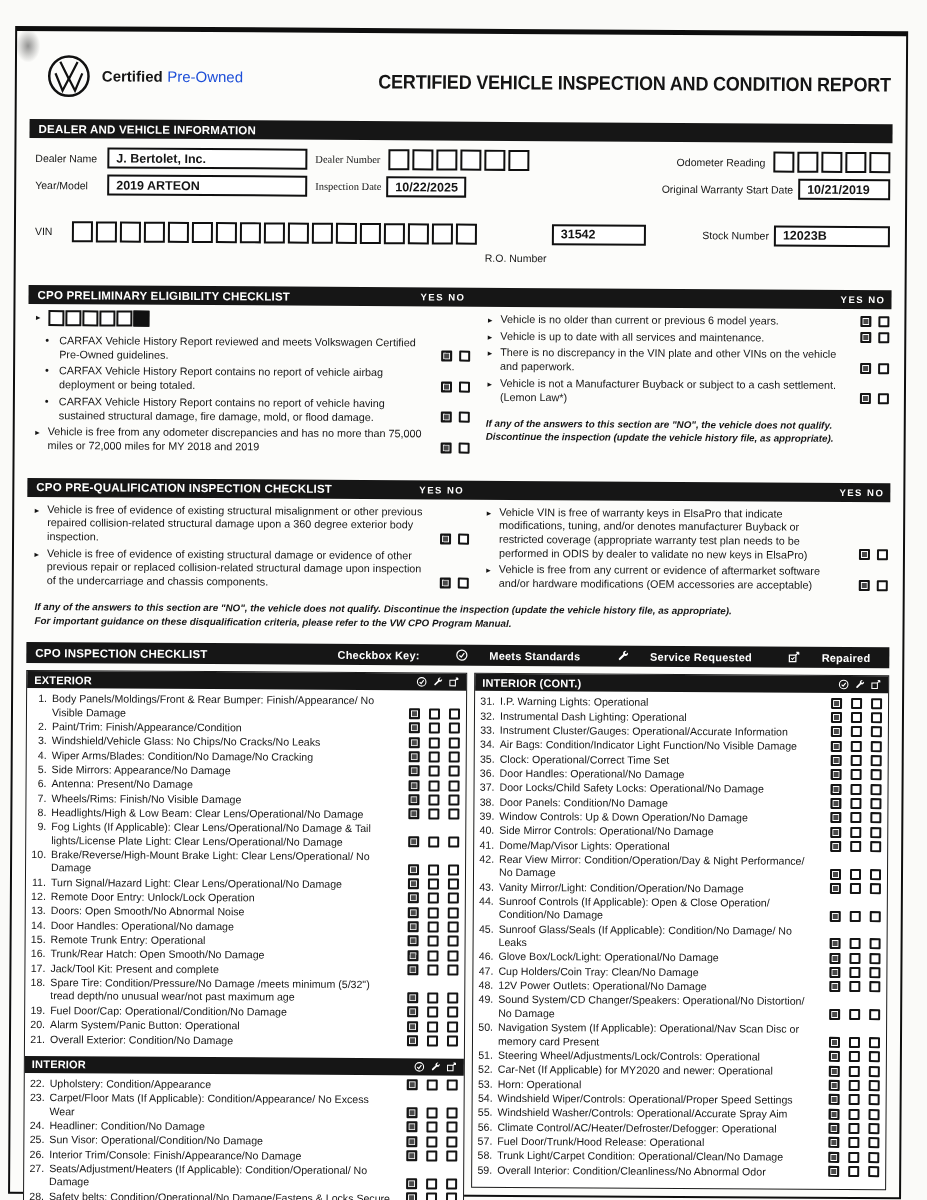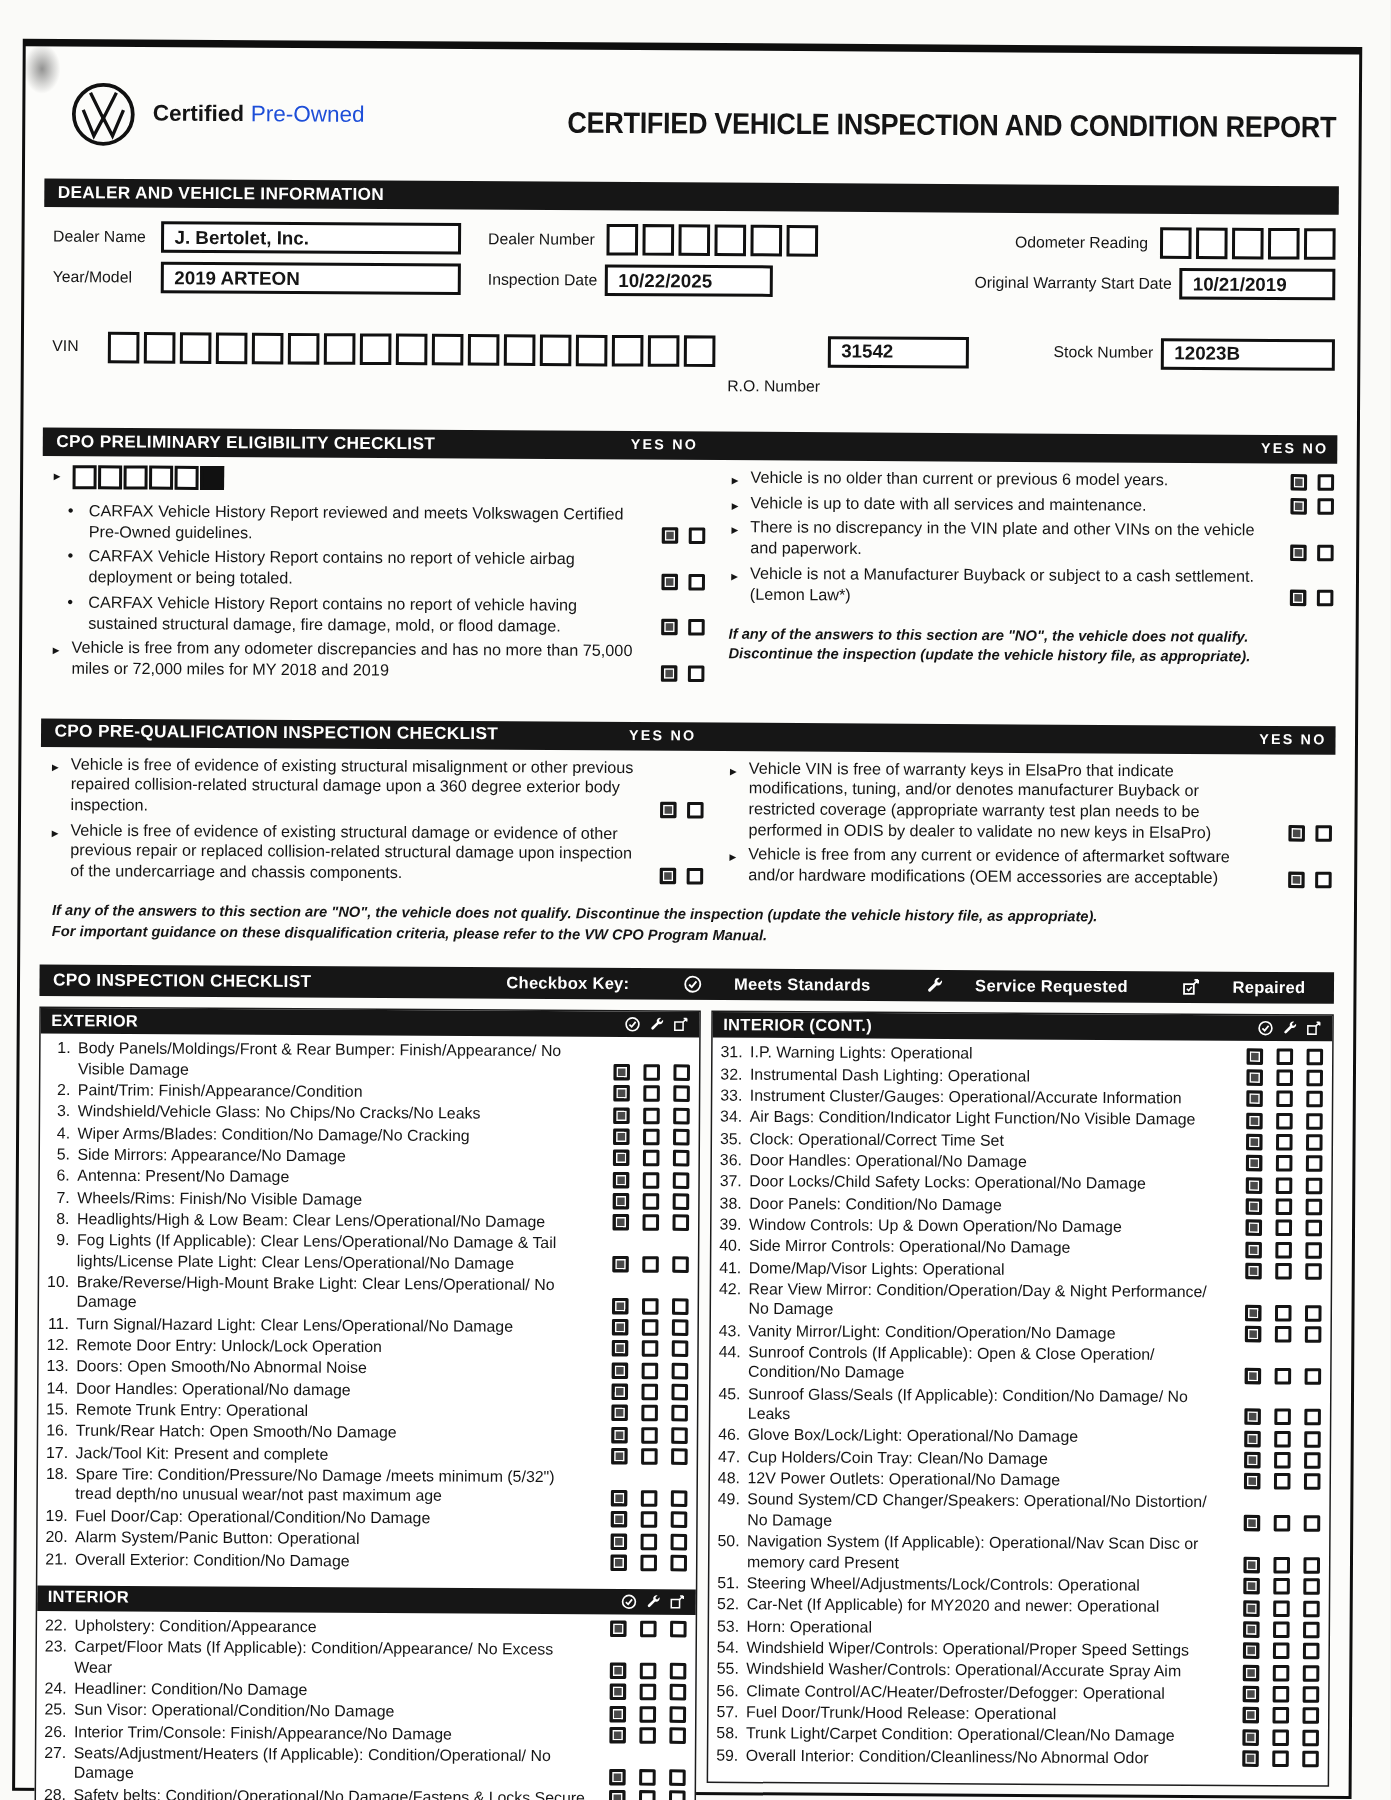--- a/index.html
+++ b/index.html
@@ -23,23 +23,23 @@
   .yn-mid { left:392px; } .yn-right { right:6px; }
 
   
   .dealer-bar { margin-top:20px; }
   .info { padding:9px 2px 10px 6px; display:flex; flex-direction:column; gap:6px; font-size:10.5px; }
   .irow { display:flex; align-items:center; }
   .lbl { white-space:nowrap; }
   .vbox { border:2px solid #101010; height:21px; display:flex; align-items:center; padding:0 7px; font-weight:bold; font-size:12.5px; background:#fff; }
   .cell { width:21px; height:21px; border:2px solid #101010; display:flex; align-items:center; justify-content:center; font-weight:bold; font-size:12.5px; margin-left:3px; background:#fff; }
   .cells { display:flex; }
-  .w200{width:200px;} .w96{width:112px;text-align:center;} .w102{width:104px;} .w118{width:94px;} .w128{width:116px;}
+  .w200{width:200px;} .w96{width:80px;text-align:center;} .w102{width:92px;} .w118{width:94px;} .w128{width:116px;}
   .lab-l{width:72px;} .lab-vin{width:34px;}
-  .gap16{margin-left:18px;} .gap8{margin-left:8px; margin-right:5px;margin-top:48px;} .push{margin-left:auto;} .mr5{margin-right:5px;}
+  .gap16{margin-left:8px;font-family:Liberation Serif, serif;} .gap8{margin-left:8px; margin-right:5px;margin-top:48px;} .push{margin-left:auto;} .mr5{margin-right:5px;}
 
   
   .cols { display:flex; align-items:flex-start; }
   .colL { width:442px; padding:6px 0 8px 6px; }
   .colR { flex:1; padding:6px 2px 8px 16px; }
   .prow { display:flex; align-items:flex-end; margin-bottom:3px; }
   .prow.sub { padding-left:11px; }
   .bullet { width:14px; font-size:7.5px; padding-top:3px; align-self:flex-start; flex:none; }
   .sub .bullet { font-size:11px; padding-top:0; }
   .ptext { flex:1; padding-right:8px; line-height:1.27; font-size:10.8px; }

